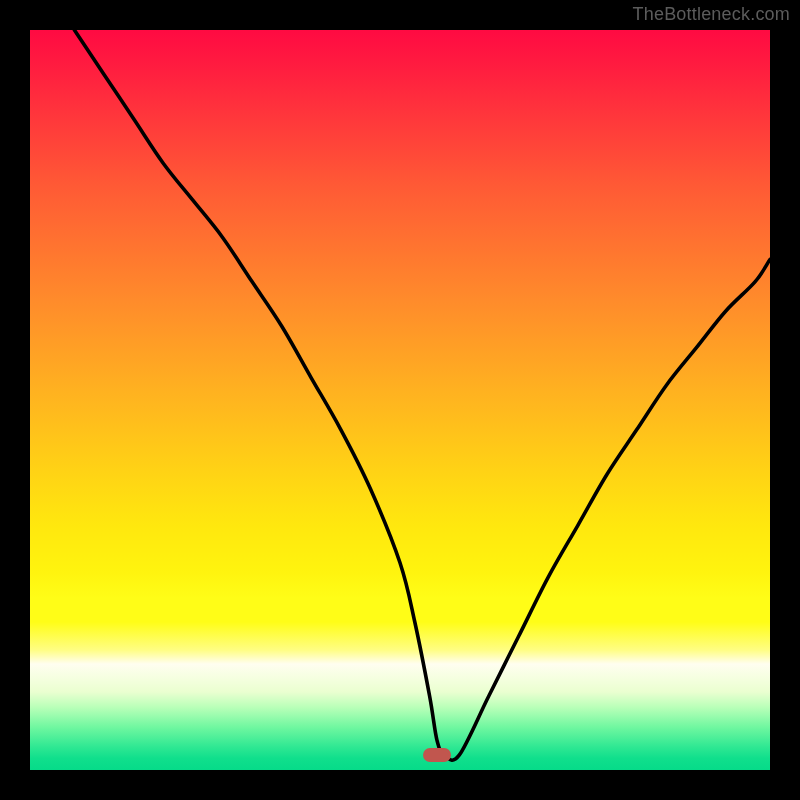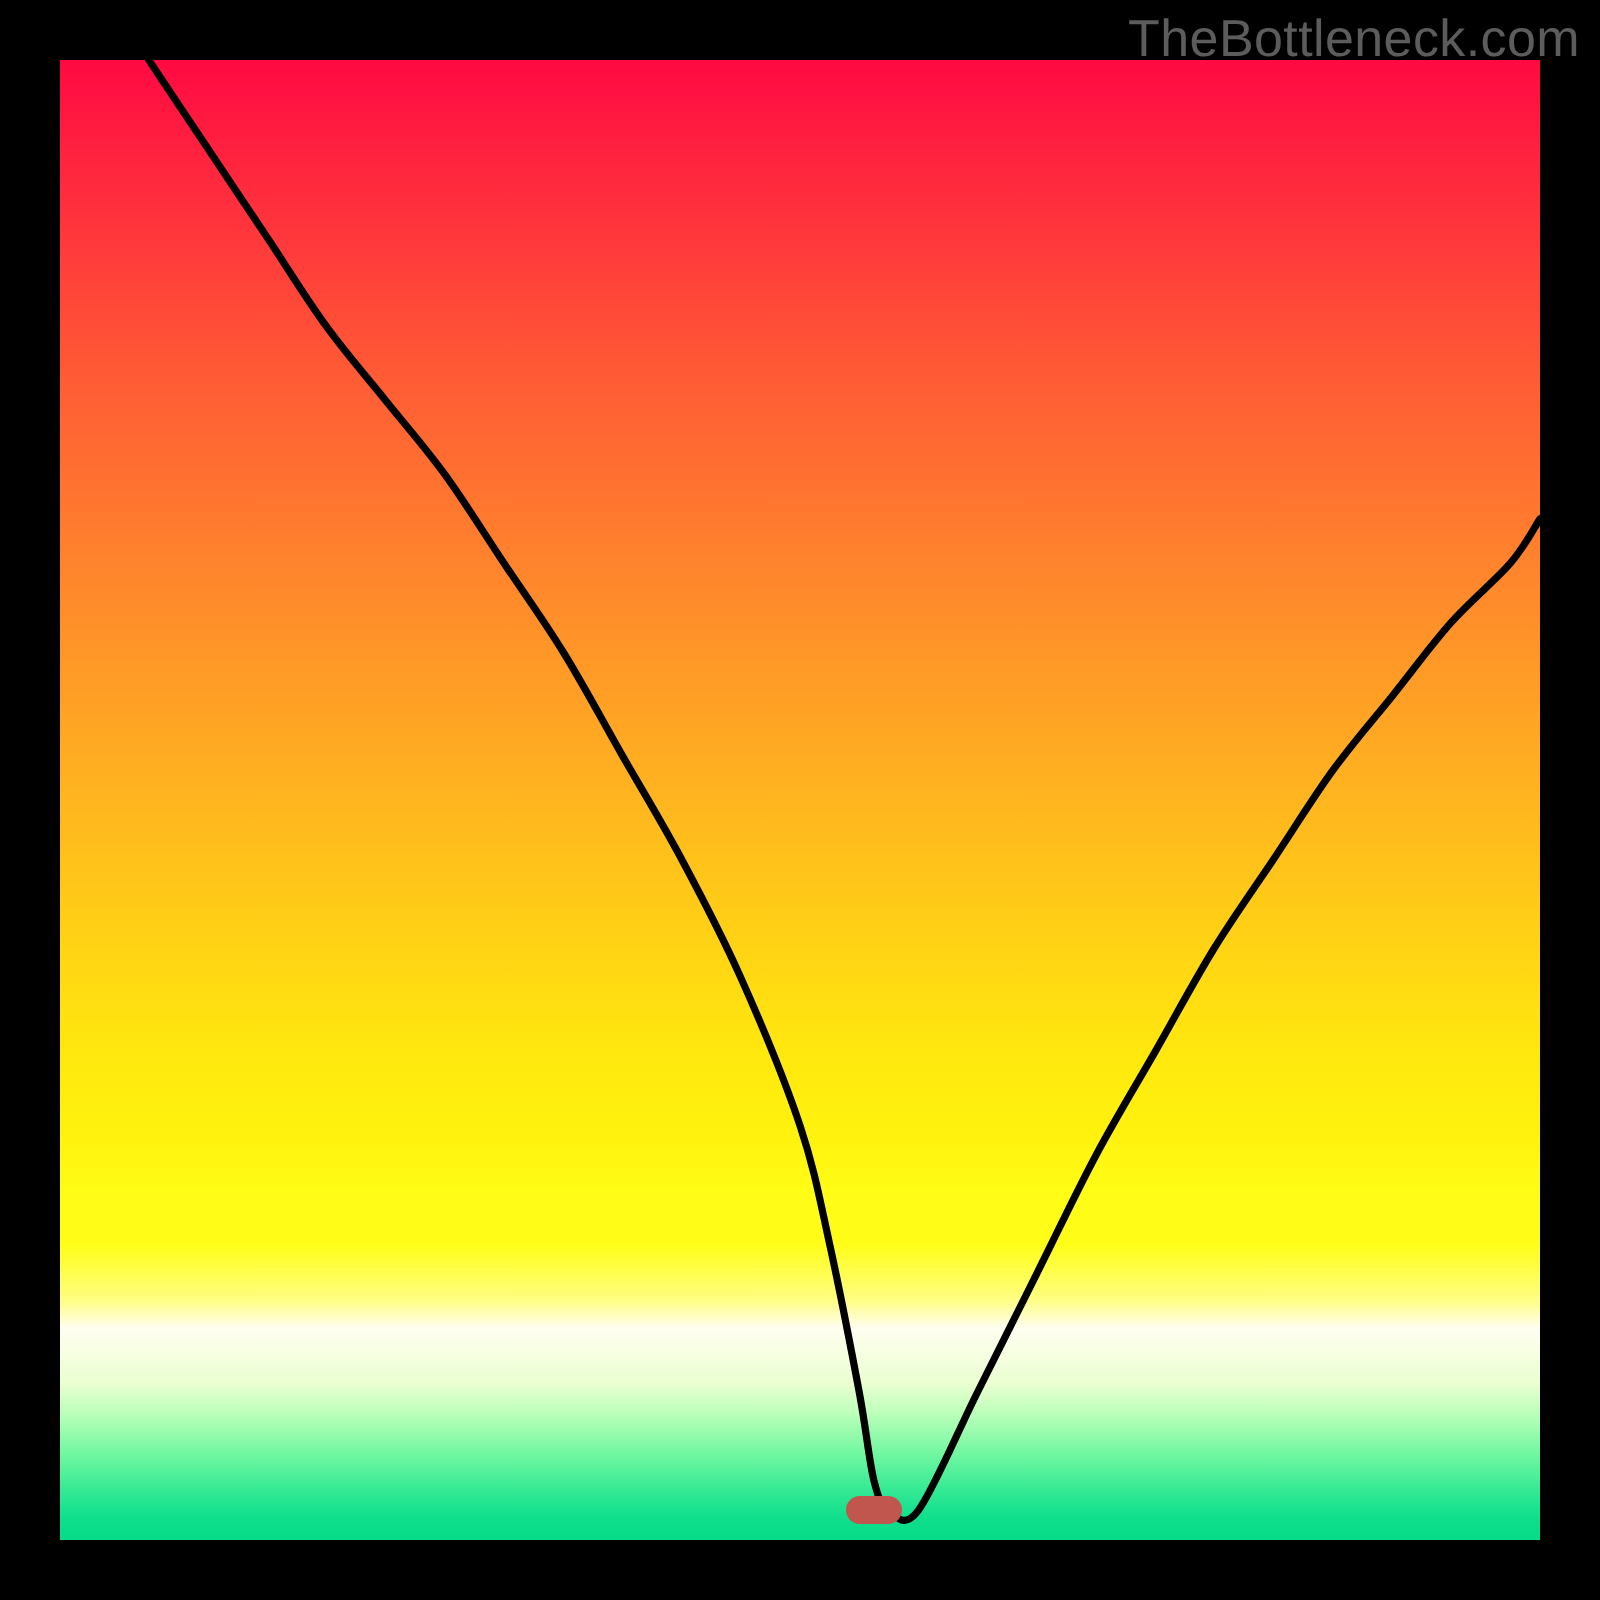--- a/index.html
+++ b/index.html
@@ -16,21 +16,21 @@
     width: 800px;
     height: 800px;
     background: #000;
   }
   .watermark {
     position: absolute;
     top: 4px;
     right: 10px;
     z-index: 50;
     color: #5c5c5c;
-    font-size: 26px;
+    font-size: 18px;
     font-weight: 400;
     letter-spacing: 0.2px;
     user-select: none;
   }
   .plot-area {
     position: absolute;
     left: 30px;
     top: 30px;
     width: 740px;
     height: 740px;

